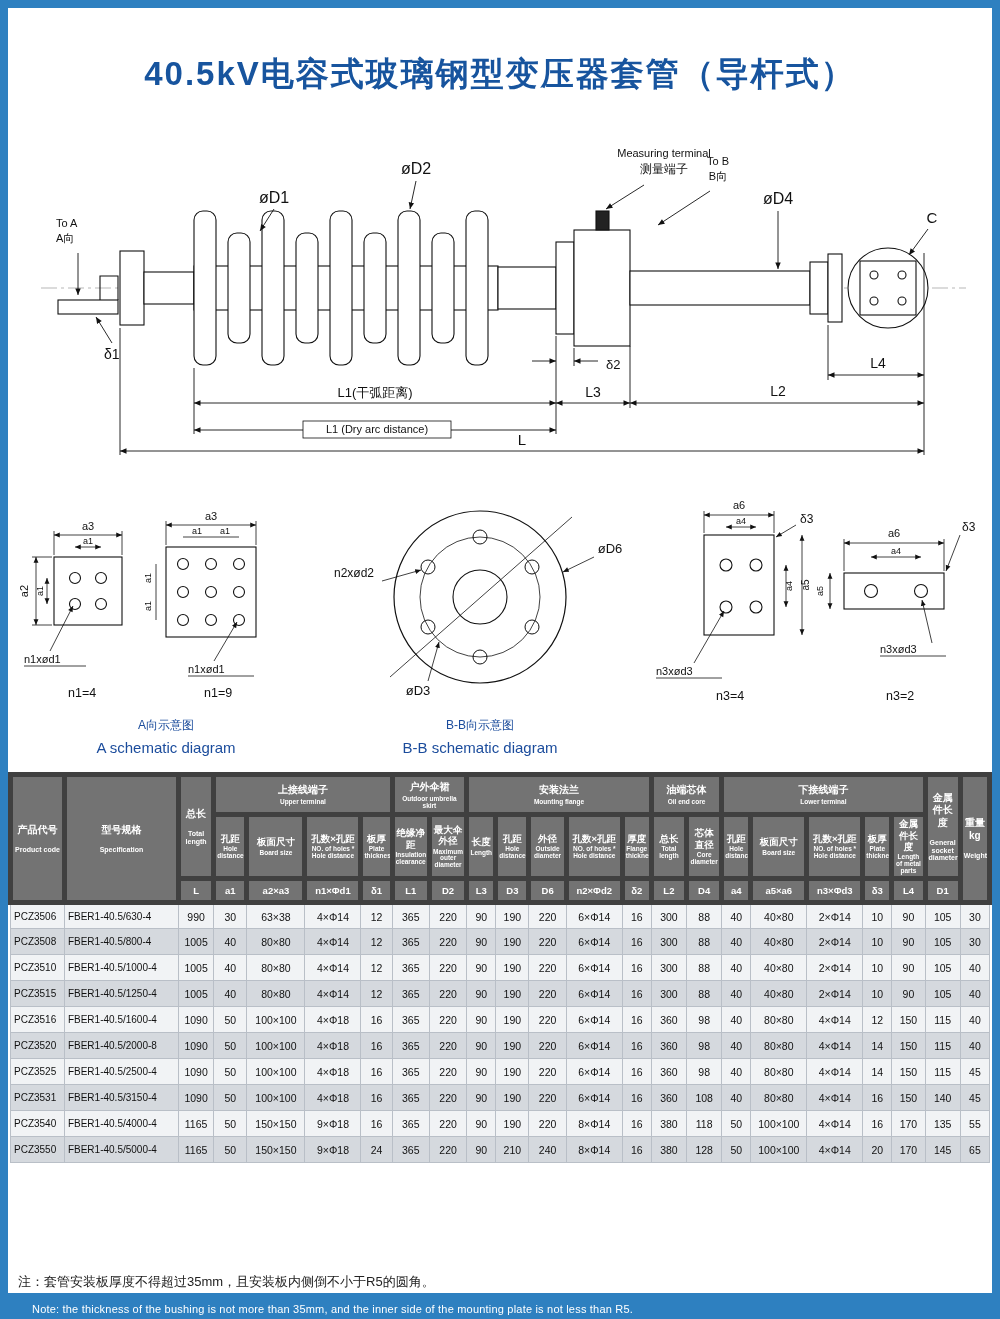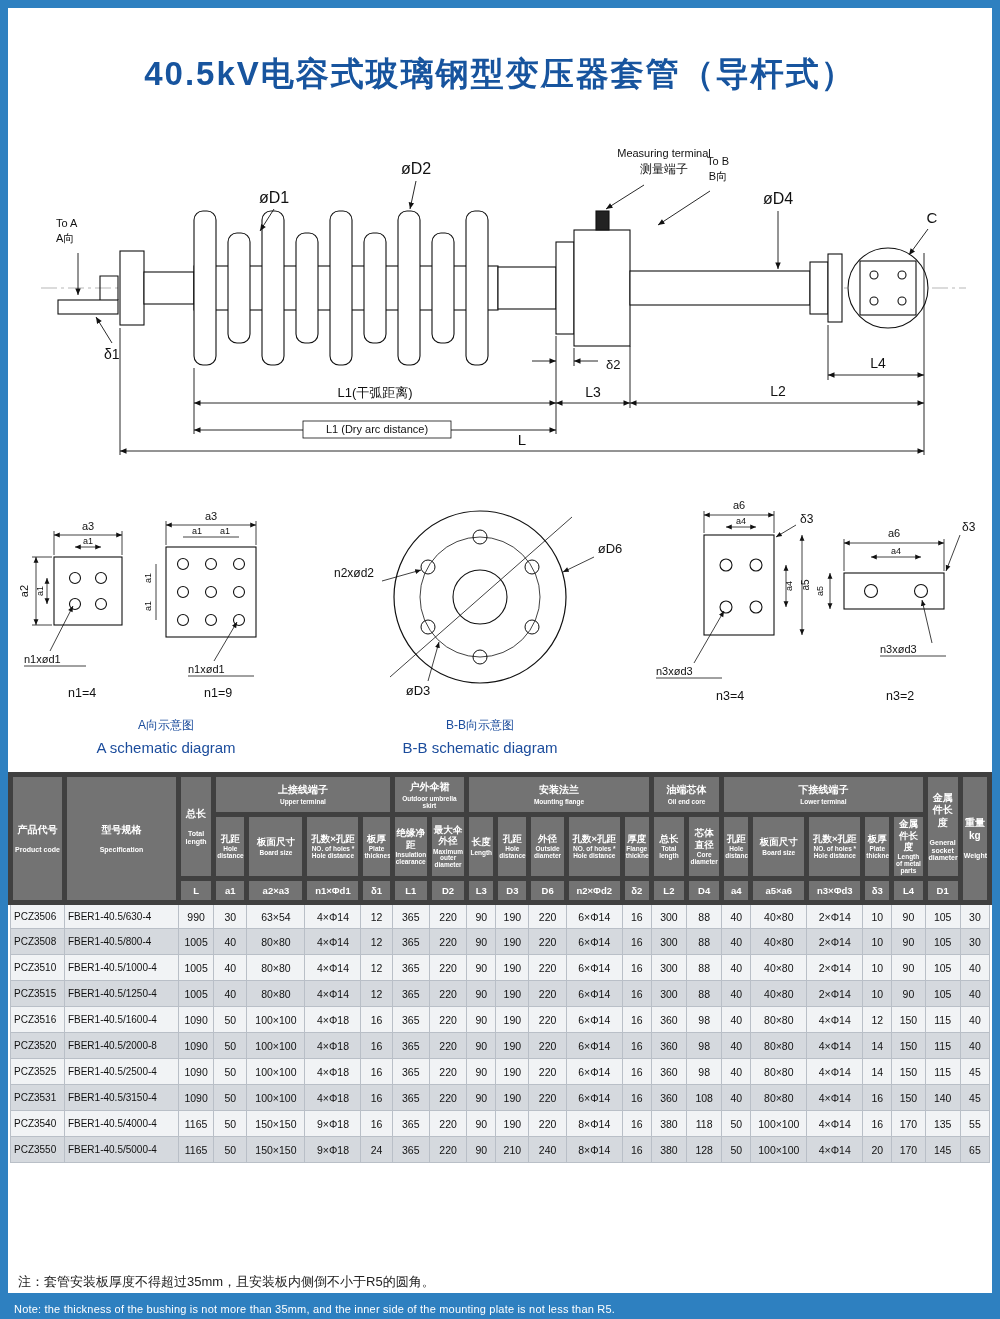--- a/index.html
+++ b/index.html
@@ -1,19 +1,19 @@
 <!DOCTYPE html>
 <html><head>
 <meta charset="utf-8">
 <style>
   *{margin:0;padding:0;box-sizing:border-box;}
   html,body{width:1000px;}
   body{height:1319px;background:#2e80c0;font-family:"Liberation Sans",sans-serif;position:relative;overflow:hidden;}
   .page{position:absolute;top:8px;left:8px;right:8px;bottom:26px;background:#ffffff;overflow:hidden;}
-  .footer-bar{position:absolute;left:14px;bottom:4px;color:#ffffff;font-size:11px;letter-spacing:.2px;}
+  .footer-bar{position:absolute;left:32px;bottom:4px;color:#ffffff;font-size:11px;letter-spacing:.2px;}
   header{text-align:center;padding-top:44px;}
   .title-zh{font-size:33px;font-weight:bold;color:#17549e;letter-spacing:2px;}
   .title-en{font-size:24px;font-weight:bold;color:#17549e;margin-top:8px;}
   .drawing{padding:6px 6px 0 8px;}
   .schematics{display:flex;justify-content:space-between;padding:0 8px;}
   .sch-block{display:flex;flex-direction:column;align-items:center;}
   .sch-caption{text-align:center;color:#1b4c9c;margin-top:2px;}
   .sch-caption .zh{font-size:12px;}
   .sch-caption .en{font-size:15px;margin-top:5px;}
   svg text{font-family:"Liberation Sans",sans-serif;fill:#111;}
@@ -443,21 +443,21 @@
           <th class="sym">L4</th>
           <th class="sym">D1</th>
         </tr>
       </thead>
       <tbody>
         <tr>
           <td class="lft">PCZ3506</td>
           <td class="lft">FBER1-40.5/630-4</td>
           <td>990</td>
           <td>30</td>
-          <td>63×54</td>
+          <td>63×38</td>
           <td>4×Φ14</td>
           <td>12</td>
           <td>365</td>
           <td>220</td>
           <td>90</td>
           <td>190</td>
           <td>220</td>
           <td>6×Φ14</td>
           <td>16</td>
           <td>300</td>

